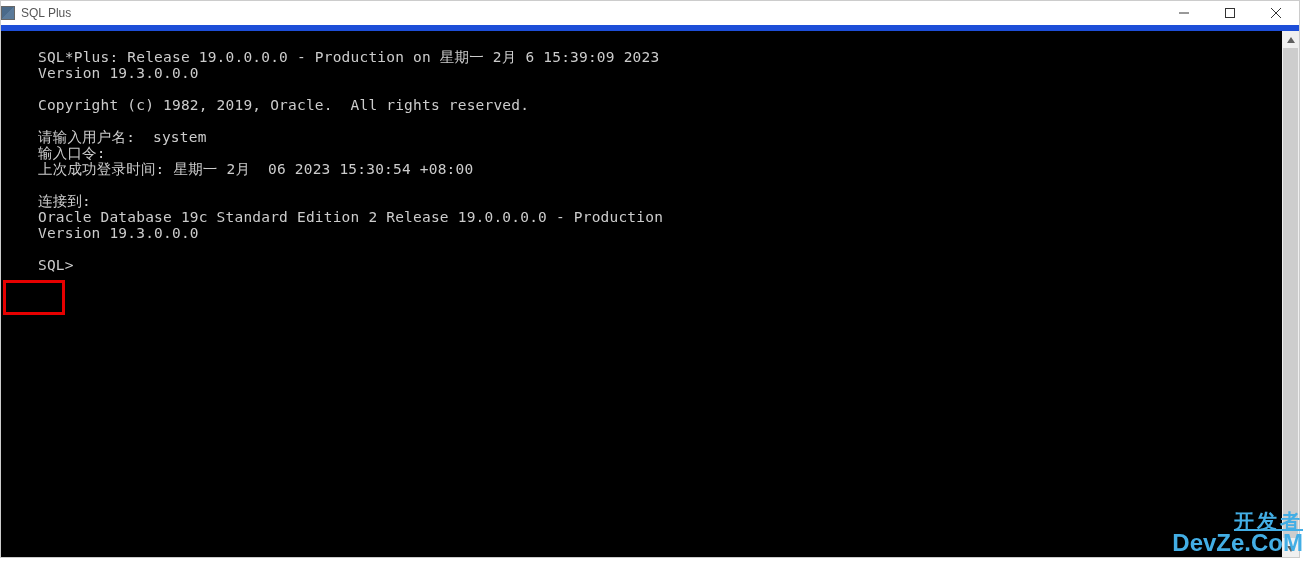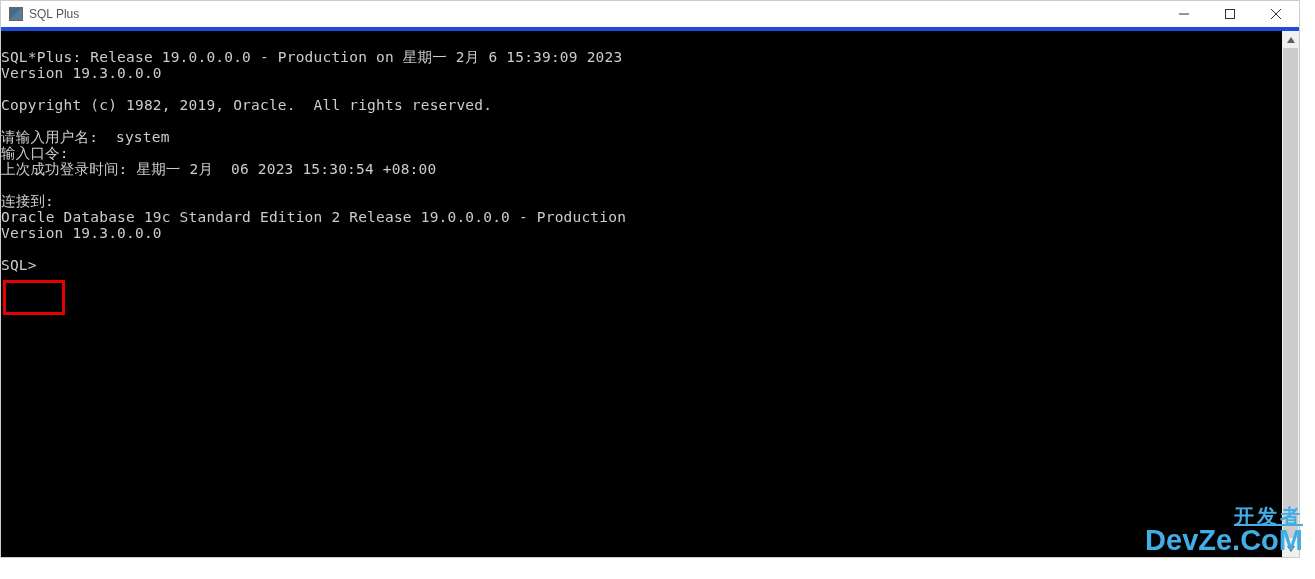--- a/index.html
+++ b/index.html
@@ -23,22 +23,21 @@
       display: flex;
       flex-direction: column;
       position: relative;
     }
     .titlebar {
       height: 30px;
       background: #fff;
       display: flex;
       align-items: center;
       justify-content: space-between;
-      padding-left: 8px;
-      border-bottom: 4px solid #1d4ed8;
+      border-bottom: 6px solid #1d4ed8;
     }
     .titlebar-left {
       display: flex;
       align-items: center;
       gap: 6px;
     }
     .app-icon {
       width: 14px;
       height: 14px;
       background: linear-gradient(135deg, #4a6a8a 50%, #5a7a9a 50%);
@@ -75,20 +74,21 @@
       font-family: "NSimSun", "SimSun", "Consolas", monospace;
       font-size: 14.5px;
       line-height: 16px;
       padding: 2px 0 0 0;
       white-space: pre;
       overflow: hidden;
       letter-spacing: 0.2px;
     }
     .terminal .line {
       min-height: 16px;
+      padding-left: 37px;
     }
     .scrollbar-v {
       width: 17px;
       background: #f0f0f0;
       position: relative;
     }
     .scroll-arrow {
       width: 17px;
       height: 17px;
       display: flex;
@@ -124,21 +124,21 @@
       text-align: right;
       line-height: 1;
       pointer-events: none;
     }
     .watermark .wm-top {
       font-size: 20px;
       letter-spacing: 3px;
       text-decoration: underline;
     }
     .watermark .wm-bottom {
-      font-size: 29px;
+      font-size: 24px;
       letter-spacing: 0px;
     }
   </style>
 </head>
 <body>
 
 <div class="window">
   <div class="titlebar">
     <div class="titlebar-left">
       <div class="app-icon"></div>

